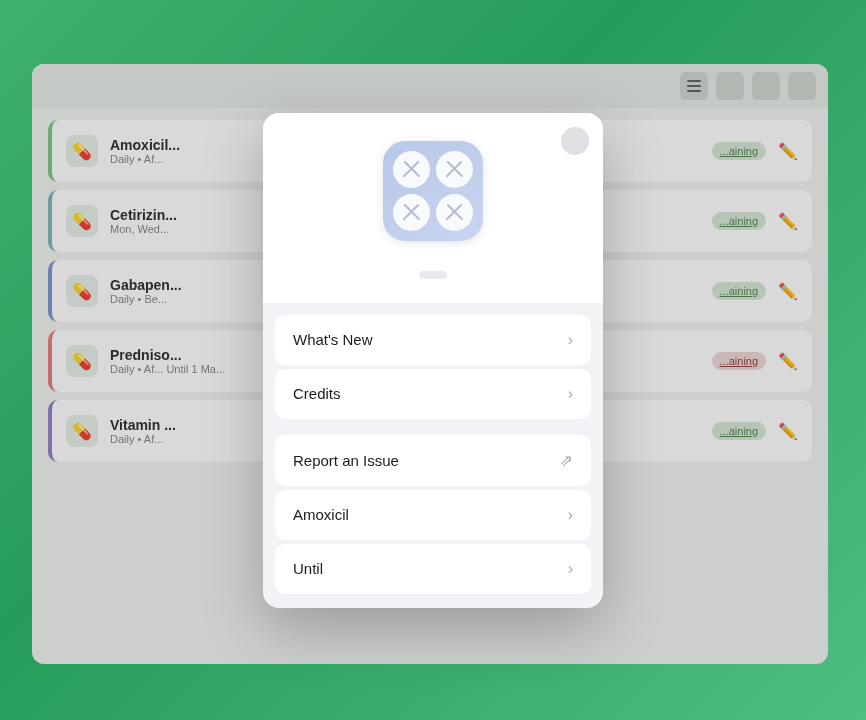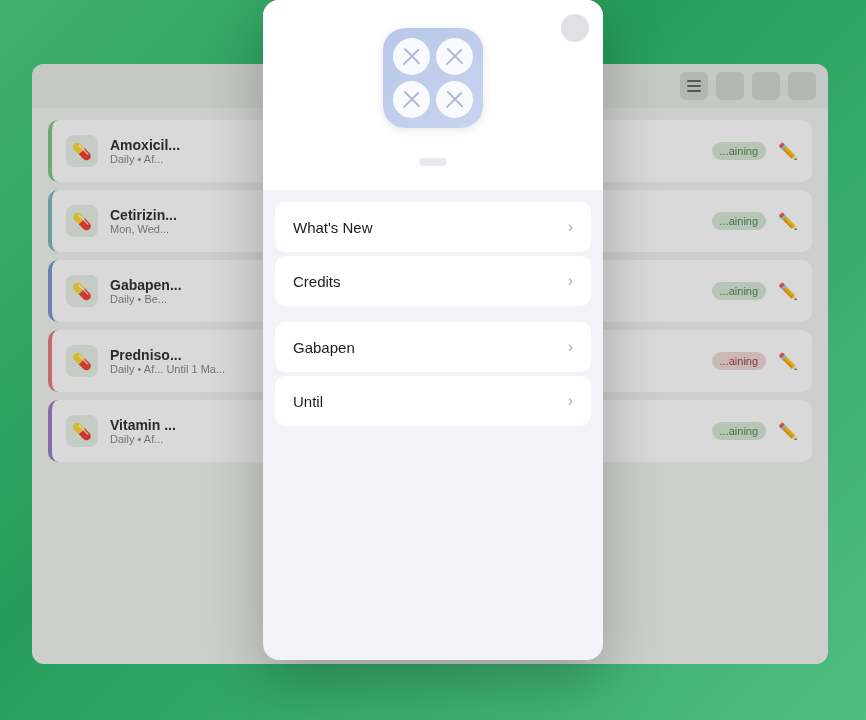--- a/index.html
+++ b/index.html
@@ -121,35 +121,37 @@
       font-size: 11px;
       color: #888;
     }
 
     .med-badge {
       background: #d8e8d8;
       color: #558855;
       font-size: 11px;
       padding: 3px 8px;
       border-radius: 10px;
+      text-decoration: underline;
     }
 
     .med-badge.red { background: #f0d8d8; color: #994444; }
 
     .edit-icon {
       color: #aaa;
       font-size: 16px;
     }
 
     
     .modal-overlay {
       position: absolute;
       inset: 0;
       background: rgba(0,0,0,0.15);
       display: flex;
+      align-items: center;
       justify-content: center;
       z-index: 10;
     }
 
     .modal {
       width: 340px;
       max-height: 660px;
       background: #f2f2f7;
       border-radius: 16px;
       overflow: hidden;
@@ -366,21 +368,25 @@
     <div class="menu-item">
       <span class="menu-item-label">What's New</span>
       <span class="menu-item-icon">›</span>
     </div>
         <div class="menu-item">
       <span class="menu-item-label">Credits</span>
       <span class="menu-item-icon">›</span>
     </div>
         <div class="menu-section-gap"></div>
         <div class="menu-item">
-      <span class="menu-item-label">Gabapen</span>
+      <span class="menu-item-label">Report an Issue</span>
+      <span class="menu-item-icon">⇗</span>
+    </div>
+        <div class="menu-item">
+      <span class="menu-item-label">Amoxicil</span>
       <span class="menu-item-icon">›</span>
     </div>
         <div class="menu-item">
       <span class="menu-item-label">Until</span>
       <span class="menu-item-icon">›</span>
     </div>
       </div>
   </div>
 </div>
 

